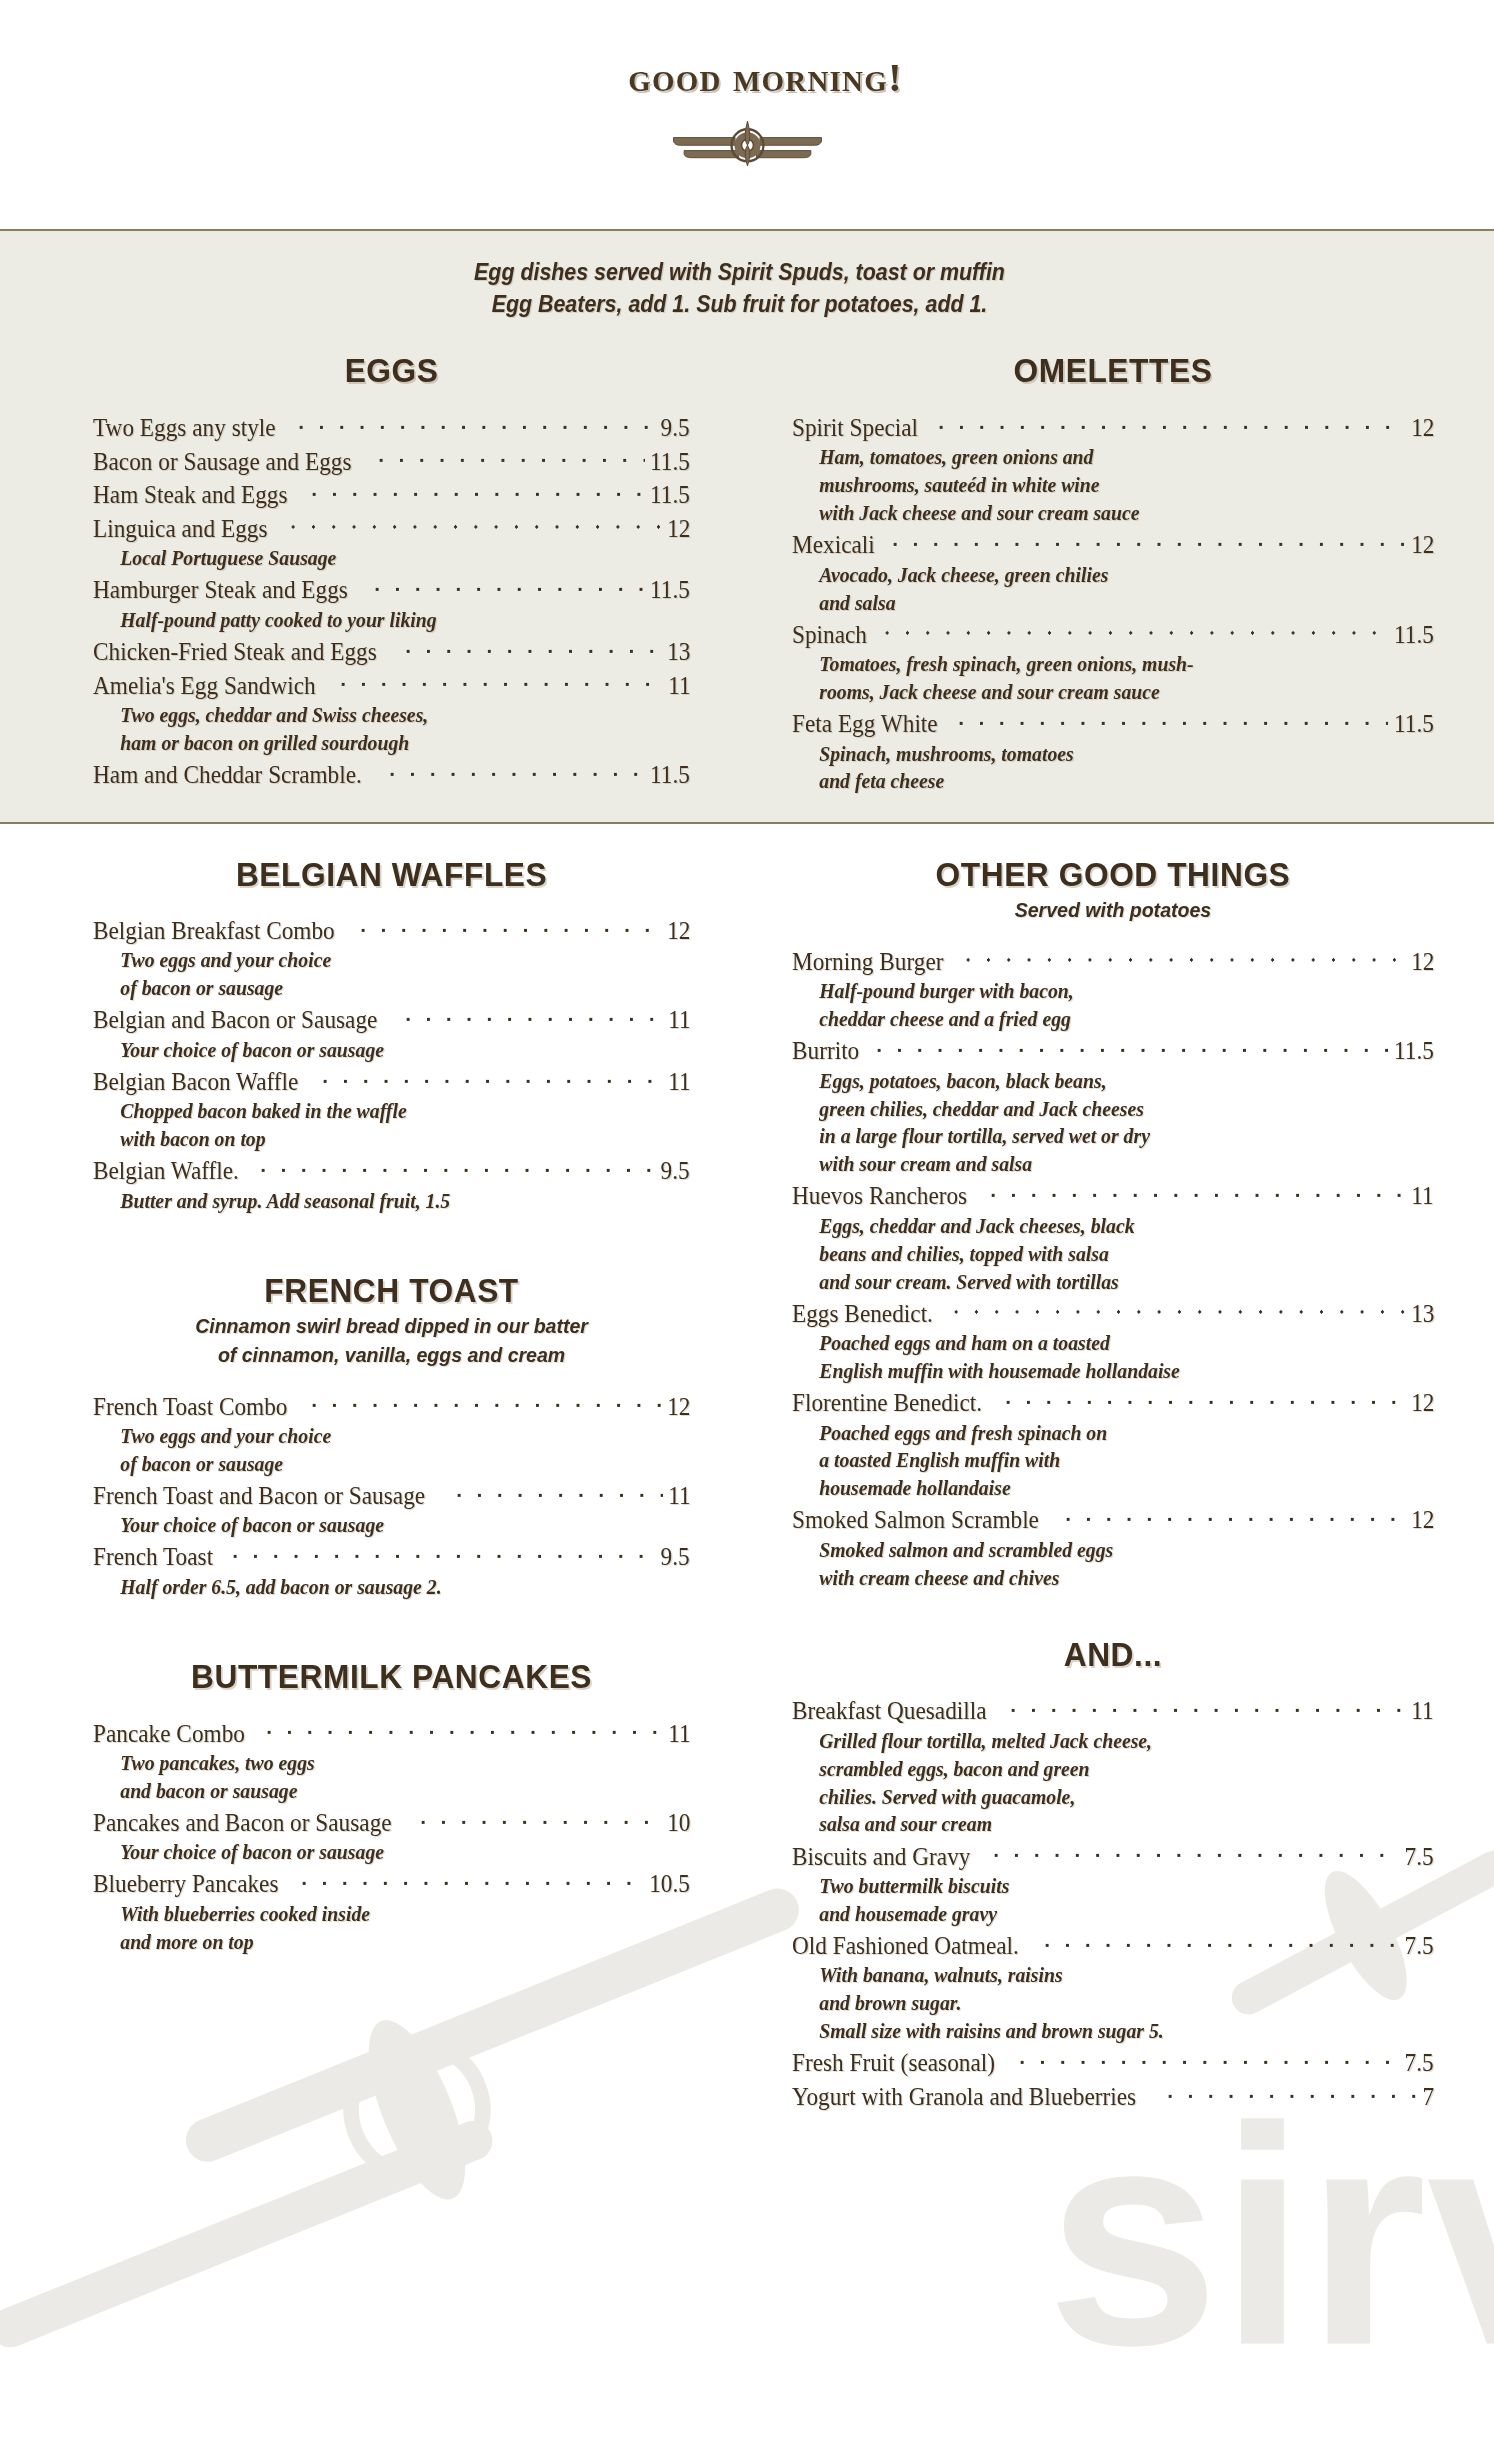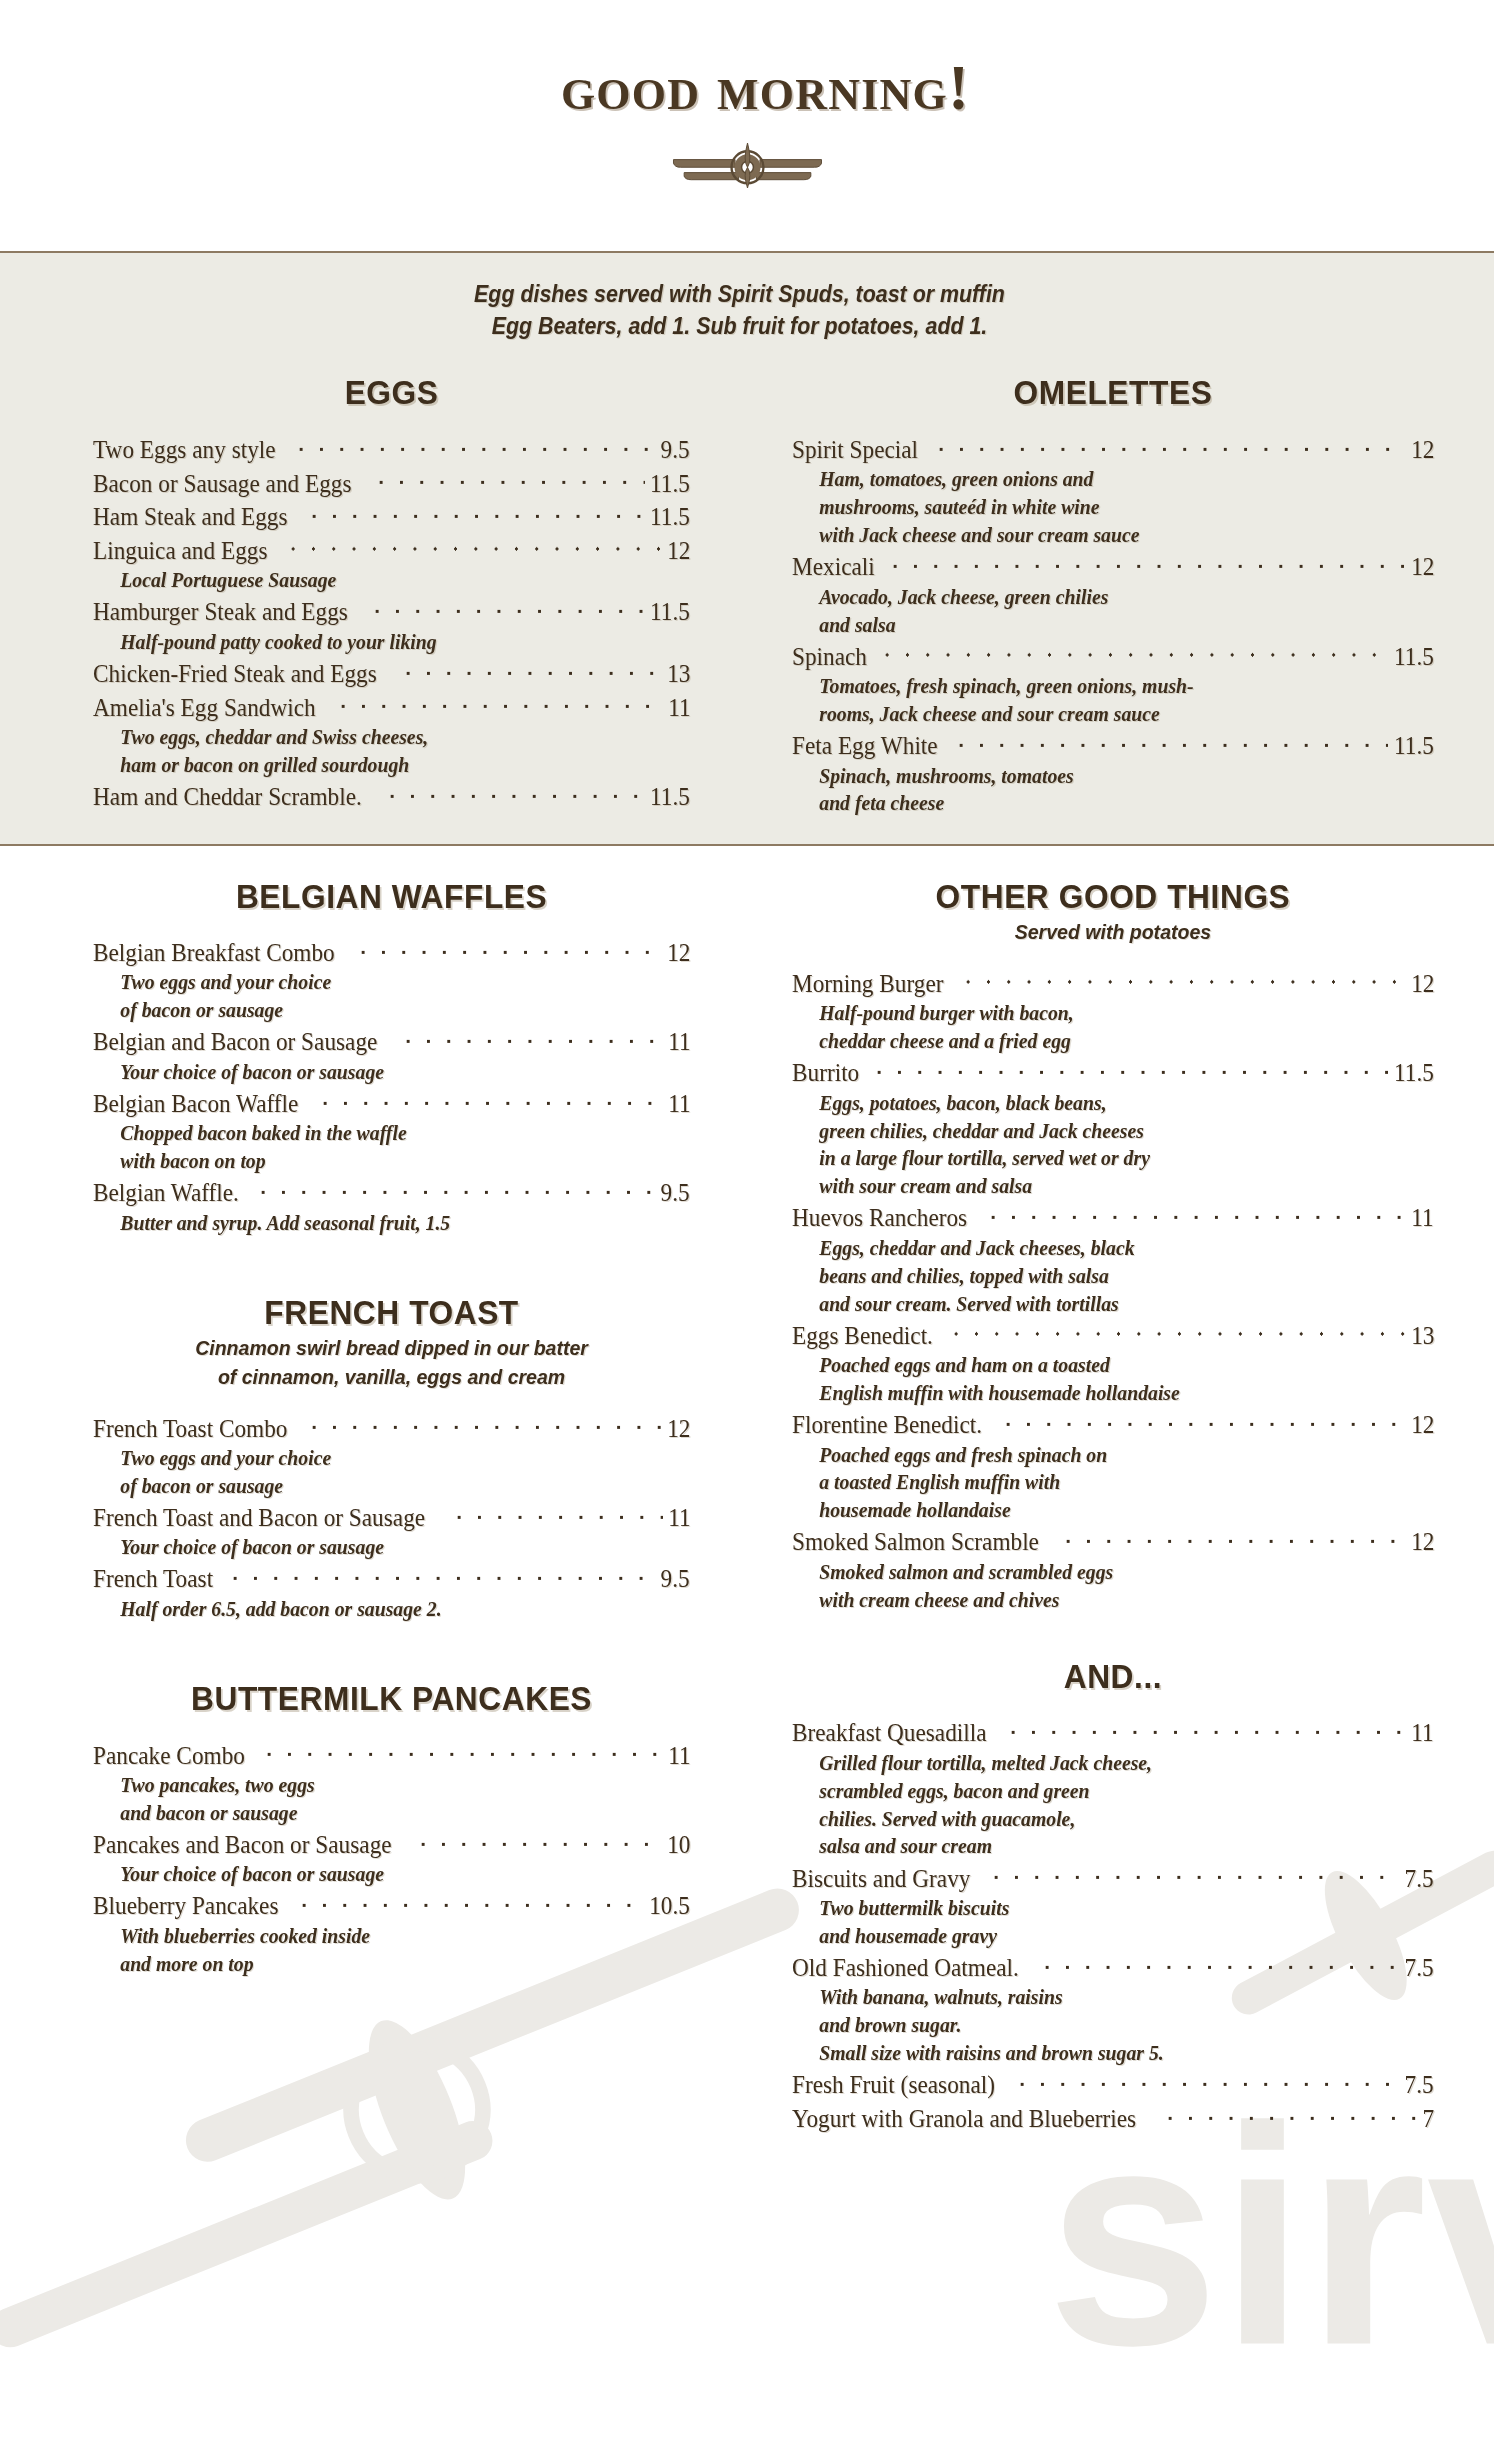--- a/index.html
+++ b/index.html
@@ -26,21 +26,21 @@
   
   #header {
     position: relative;
     z-index: 2;
     text-align: center;
     padding-top: 57px;
   }
   #title {
     font-family: "Liberation Serif", serif;
     font-weight: bold;
-    font-size: 63px;
+    font-size: 41px;
     letter-spacing: 1.2px;
     color: #4a3823;
     line-height: 1;
     text-shadow: 1.8px 1.8px 0 rgba(140,120,95,0.45);
     font-variant: small-caps;
     text-transform: lowercase;
     padding-left: 36px;
   }
   #ornament { margin-top: 23px; }
 

